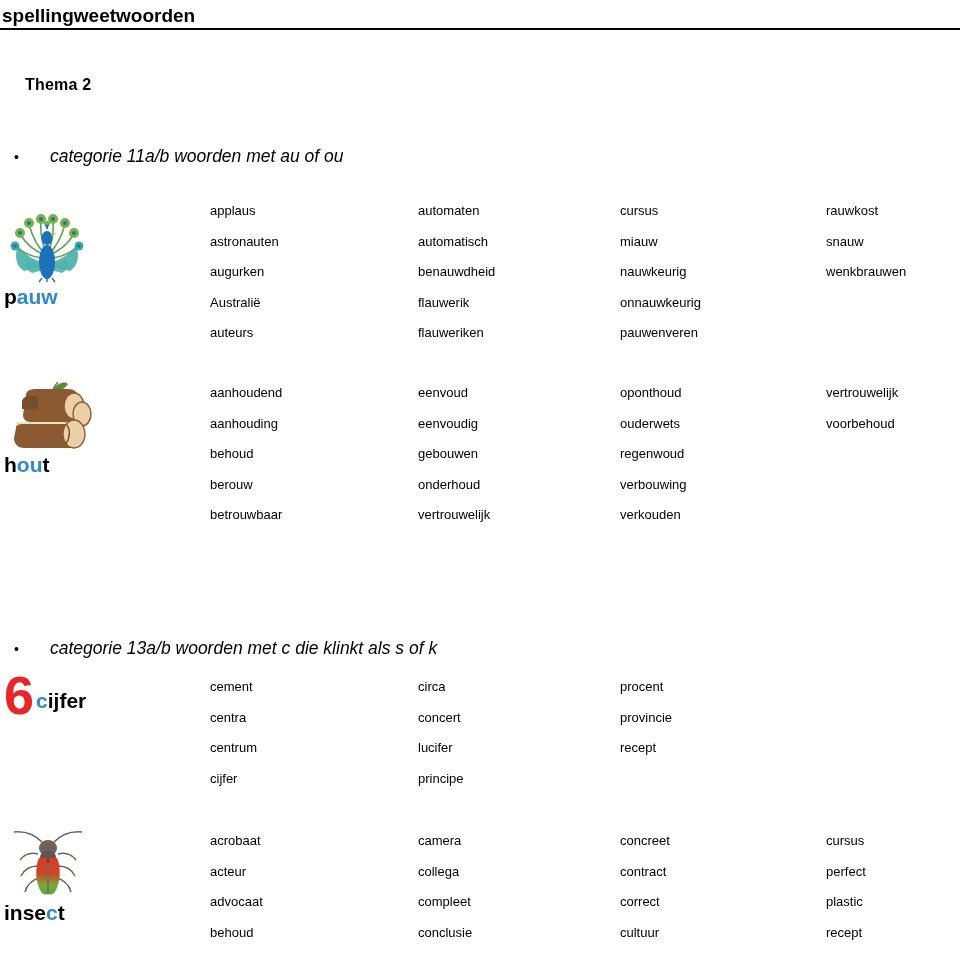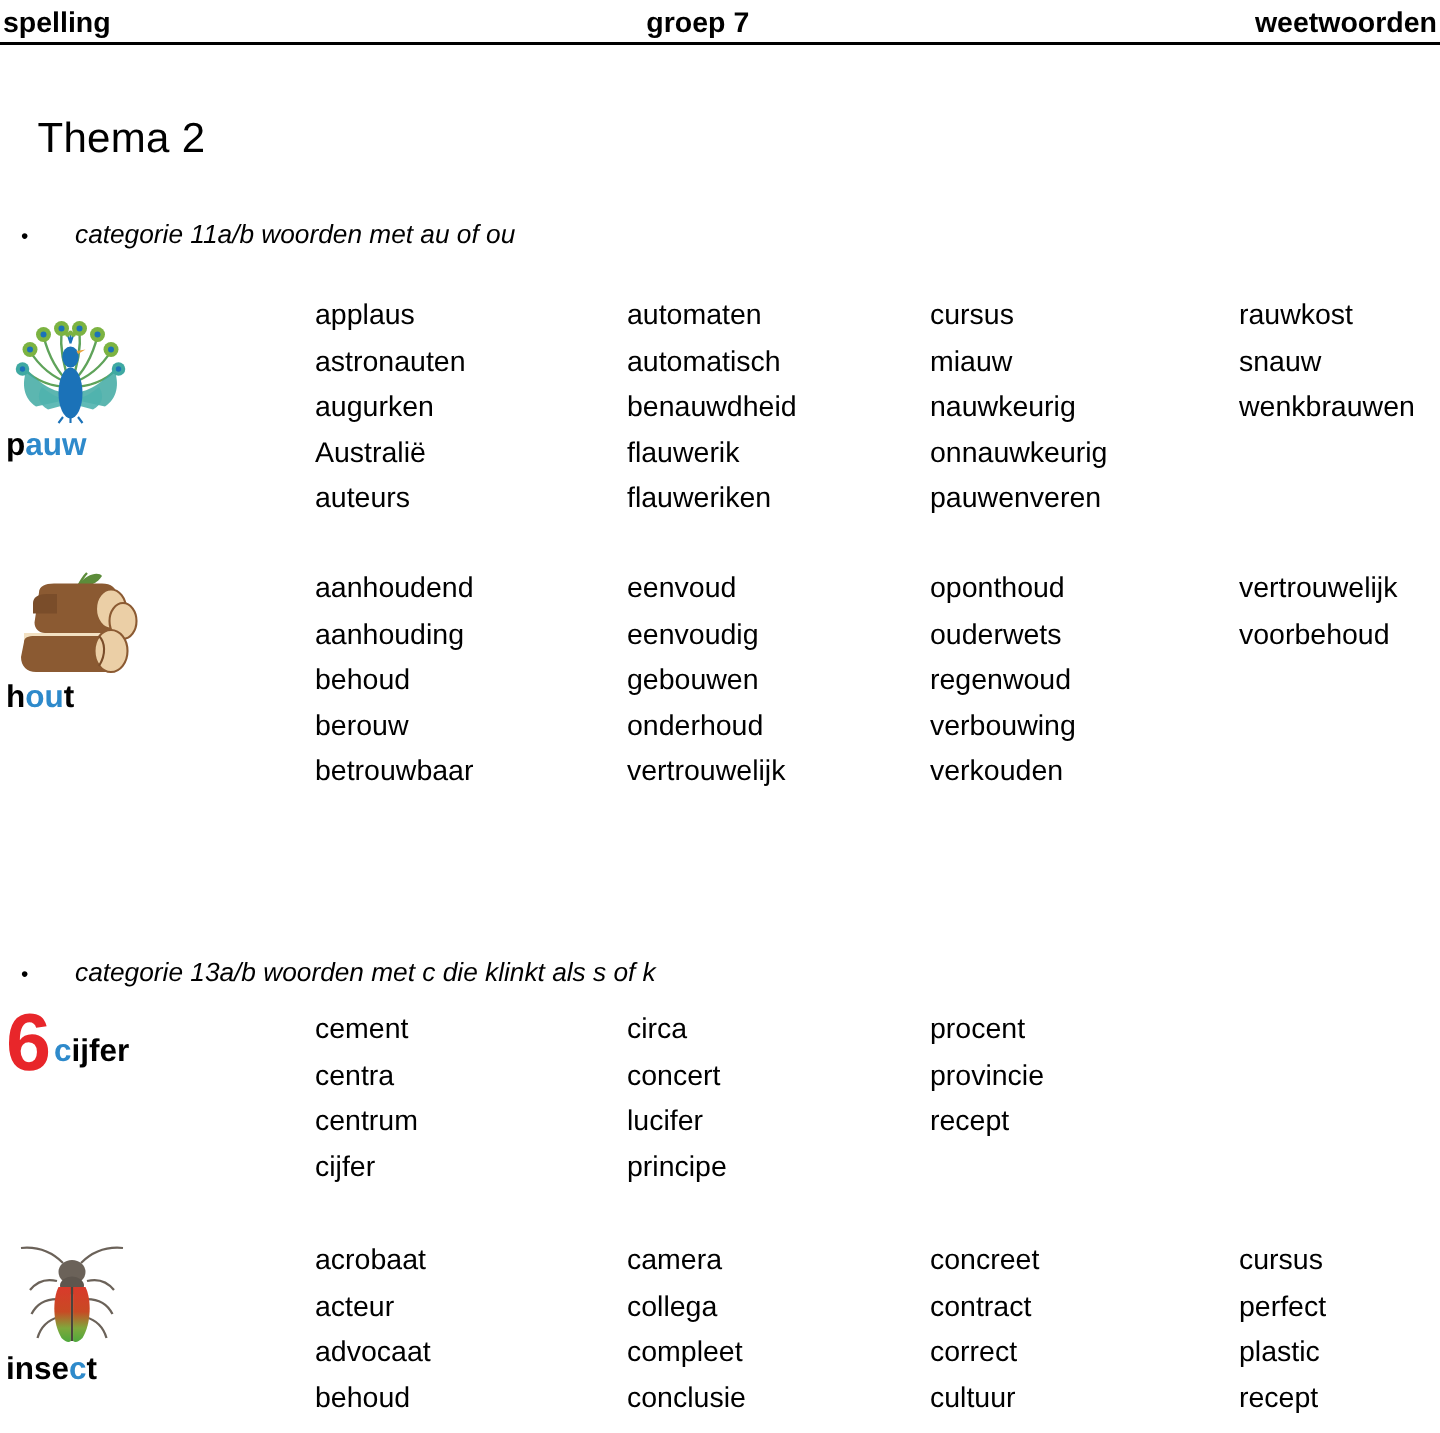--- a/index.html
+++ b/index.html
@@ -35,22 +35,22 @@
   }
   .hdr-left   { flex: 0 0 auto; }
   .hdr-mid    { flex: 1 1 auto; text-align: center; padding-left: 20px; }
   .hdr-right  { flex: 0 0 auto; text-align: right; }
 
   
   .theme-title {
     position: absolute;
     left: 25px;
     top: 76px;
-    font-size: 28px;
-    font-weight: normal;
+    font-size: 16px;
+    font-weight: bold;
     letter-spacing: 0.2px;
   }
 
   
   .category {
     position: absolute;
     left: 14px;
     font-size: 17.5px;
     font-style: italic;
     white-space: nowrap;
@@ -118,38 +118,37 @@
 
   .cols {
     position: absolute;
     left: 0;
     top: 0;
     width: 960px;
   }
   .col {
     position: absolute;
     top: 0;
-    font-size: 19px;
+    font-size: 13px;
     line-height: 30.5px;
     white-space: nowrap;
   }
   .col span { display: block; }
   .c1 { left: 210px; }
   .c2 { left: 418px; }
   .c3 { left: 620px; }
   .c4 { left: 826px; }
 
   
 </style>
 </head>
 <body>
 
 <div class="page-header">
   <div class="hdr-left">spelling</div>
-  <div class="hdr-mid">groep 7</div>
   <div class="hdr-right">weetwoorden</div>
 </div>
 
 <div class="theme-title">Thema 2</div>
 
 <div class="category cat-1">
   <span class="bullet">•</span>
   <span>categorie 11a/b woorden met au of ou</span>
 </div>
 

